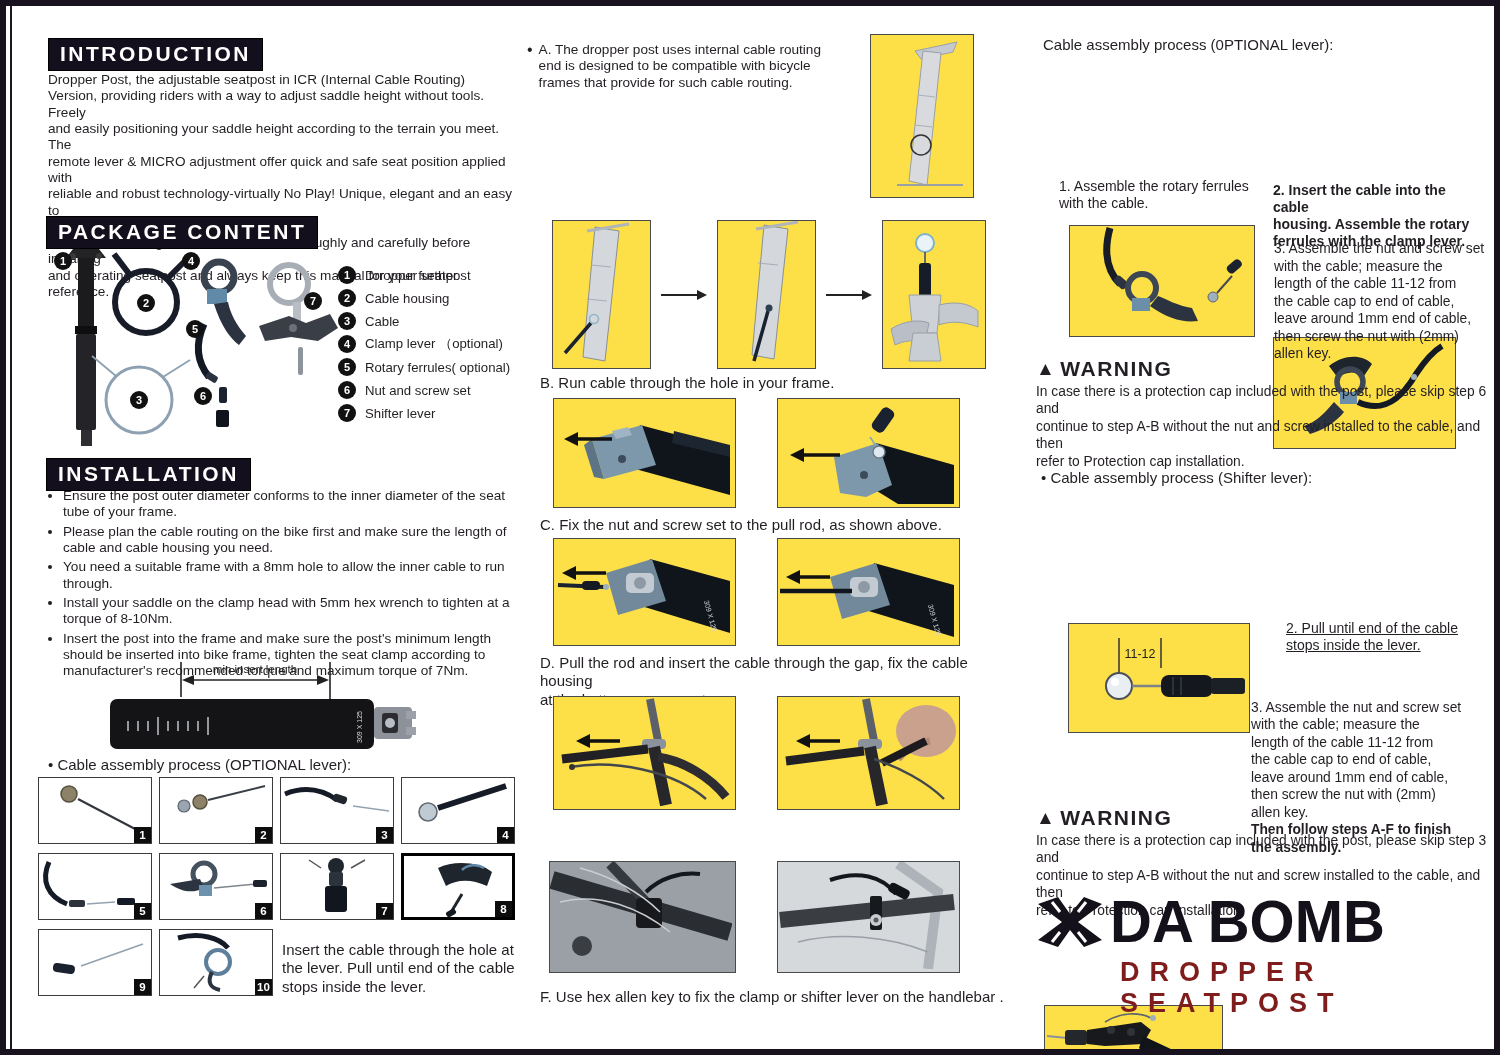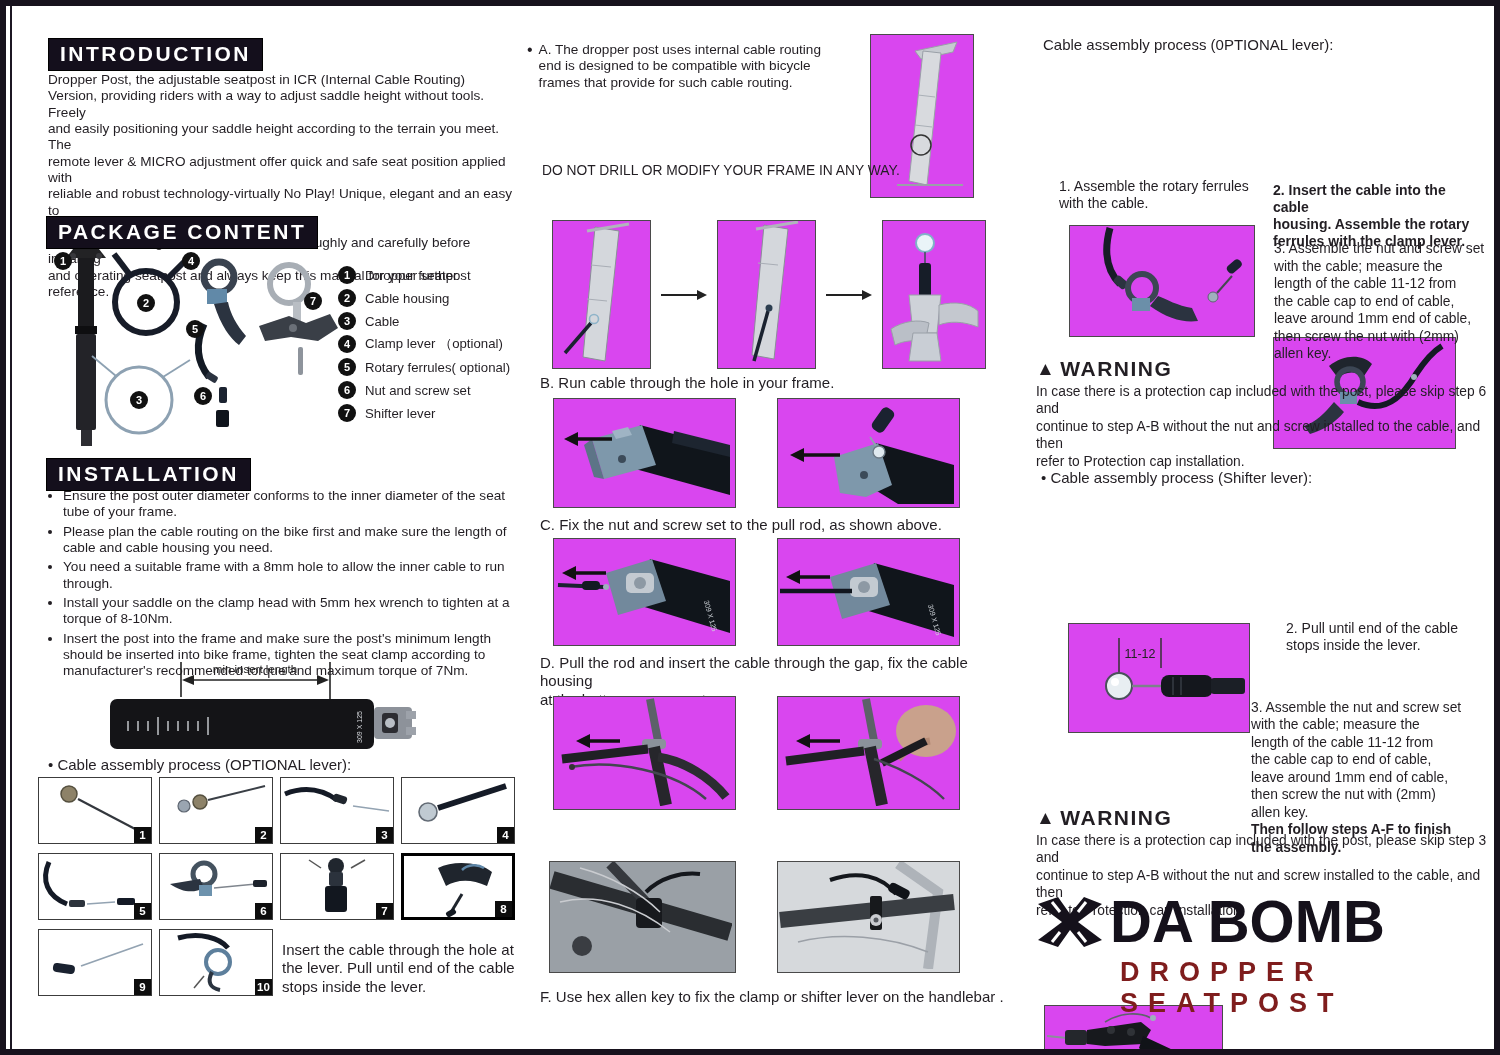--- a/index.html
+++ b/index.html
@@ -19,21 +19,21 @@
   .nbadge{width:18px;height:18px;border-radius:50%;background:#111;color:#fff;
           font-size:11px;font-weight:bold;display:flex;align-items:center;justify-content:center;flex:0 0 18px;}
   .legend-label{font-size:13.2px;margin-left:9px;}
   .pbadge{position:absolute;width:18px;height:18px;border-radius:50%;background:#111;color:#fff;
           font-size:11px;font-weight:bold;display:flex;align-items:center;justify-content:center;}
   .grid{display:grid;grid-template-columns:repeat(4,114px);grid-auto-rows:67px;gap:9px 7px;}
   .gbox{position:relative;border:1.2px solid #3c3c3c;background:#fff;}
   .gbox.bold{border:3px solid #000;}
   .gnum{position:absolute;right:0;bottom:0;background:#0d0d0d;color:#fff;font-size:11.5px;
         font-weight:bold;width:17px;height:16px;display:flex;align-items:center;justify-content:center;}
-  .photo{position:relative;border:1.5px solid #4a4a4a;background:#d946ef;overflow:hidden;}
+  .photo{position:relative;border:1.5px solid #4a4a4a;background:#fde047;overflow:hidden;}
   .warn-title{display:flex;align-items:center;font-size:21px;font-weight:900;letter-spacing:1.5px;}
   .warn-tri{font-size:19px;margin-right:4px;}
   .warn-body{font-size:13.8px;line-height:1.26;white-space:pre-line;}
   .step3-text{font-size:13.8px;line-height:1.27;white-space:pre-line;}
   .arrowline{display:flex;align-items:center;}
   .brand{font-size:58px;font-weight:900;letter-spacing:0px;transform:scaleY(1.02);color:#15111b;}
   .brand-sub{font-size:27px;font-weight:bold;letter-spacing:10px;color:#7f1d1d;}
 </style>
 </head>
 <body>
@@ -289,21 +289,20 @@
         <path d="M44 16 L86 7 L82 17 L50 24 Z" fill="#c6cad0" stroke="#9aa0a8" stroke-width="1"></path>
         <path d="M52 16 L70 18 L56 150 L38 146 Z" fill="#d8dade" stroke="#9aa0a8" stroke-width="1"></path>
         <line x1="47" y1="60" x2="64" y2="62" stroke="#aab0b7" stroke-width="1"></line>
         <line x1="44" y1="90" x2="61" y2="92" stroke="#aab0b7" stroke-width="1"></line>
         <circle cx="50" cy="110" r="10" fill="none" stroke="#333" stroke-width="1.5"></circle>
         <line x1="26" y1="150" x2="92" y2="150" stroke="#9aa0a8" stroke-width="2"></line>
       </svg>
   </div>
 
   <div class="abs" style="left:536px;top:157px;width:448px;">
-    <div style="font-size:13.8px;">DO NOT DRILL OR MODIFY YOUR FRAME IN ANY WAY.</div>
   </div>
 
   <div class="abs arrowline" style="left:546px;top:214px;">
     <div class="photo" style="width:97px;height:147px;">
       <svg width="94" height="144" viewBox="0 0 94 144">
           <path d="M42 6 L66 10 L52 140 L30 136 Z" fill="#d4d7dc" stroke="#8a8f98" stroke-width="1"></path>
           <path d="M34 10 L76 3" stroke="#b0b5bc" stroke-width="3"></path>
           <line x1="38" y1="44" x2="58" y2="46" stroke="#a8adb5" stroke-width="1"></line>
           <line x1="34" y1="78" x2="54" y2="80" stroke="#a8adb5" stroke-width="1"></line>
           <line x1="12" y1="132" x2="38" y2="102" stroke="#1a2230" stroke-width="3.5"></line>
@@ -525,21 +524,21 @@
         <rect x="20" y="24" width="22" height="15" rx="3" fill="#24272c"></rect>
         <path d="M42 24 L96 16 L106 24 L98 38 L60 40 L42 38 Z" fill="#17191d"></path>
         <circle cx="66" cy="24" r="4" fill="#2f3237"></circle>
         <circle cx="86" cy="26" r="4" fill="#2f3237"></circle>
         <path d="M98 30 L128 44 C 144 52, 150 62, 142 80 L 120 96 C 128 78, 122 64, 104 52 L 94 42 Z" fill="#101318"></path>
         <path d="M60 16 C 76 6, 94 6, 106 12" stroke="#5e646b" stroke-width="1.6" fill="none"></path>
         <circle cx="108" cy="12" r="3" fill="#9fb0bd"></circle>
       </svg>
   </div>
 
-  <div class="abs cap-sm" style="left:1280px;top:614px;width:185px;">2. Pull until end of the cable
+  <div class="abs cap-sm" style="left:1280px;top:614px;width:185px;text-decoration:underline;">2. Pull until end of the cable
     stops inside the lever.</div>
 
   <div class="abs step3-text" style="left:1245px;top:675px;width:228px;">
     <span>3. Assemble the nut and screw set
    with the cable; measure the
    length of the cable 11-12 from
    the cable cap to end of cable,
    leave around 1mm end of cable,
    then screw the nut with (2mm)
    allen key.</span>

